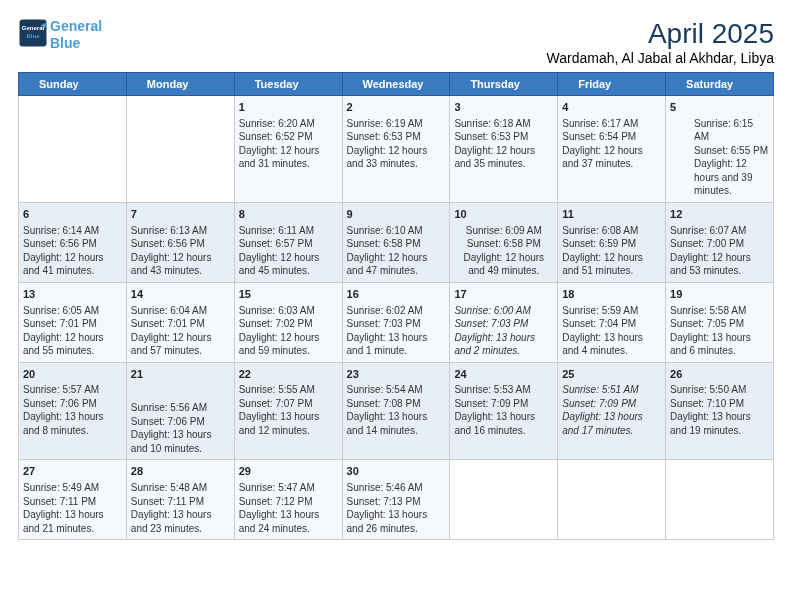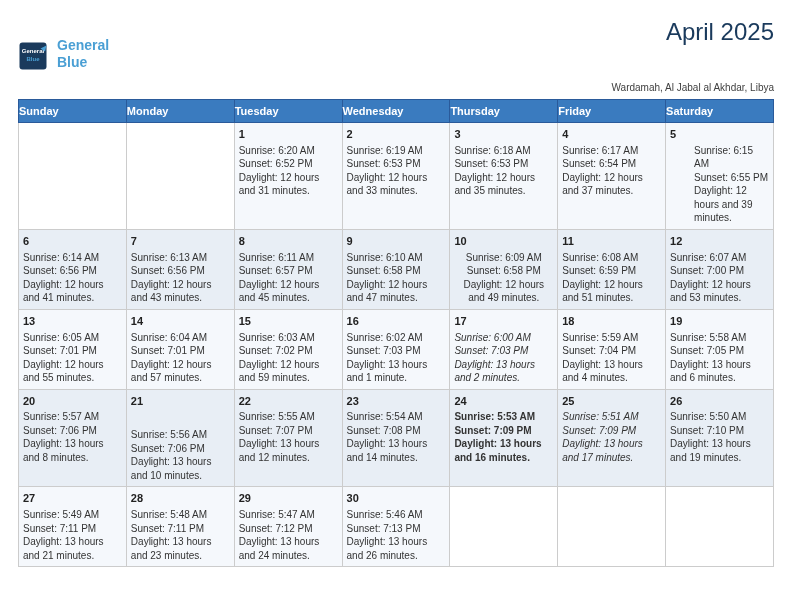--- a/index.html
+++ b/index.html
@@ -17,59 +17,57 @@
       background: #fff;
     }
     .header {
       display: flex;
       justify-content: space-between;
       align-items: flex-start;
       margin-bottom: 6px;
     }
     .logo {
       display: flex;
-      align-items: flex-end;
-      gap: 9px;
-      margin-top: 19px;
+      align-items: flex-start;
+      gap: 2px;
     }
     .logo-text {
       font-size: 14px;
       font-weight: bold;
       color: #1a3a5c;
       line-height: 1.2;
     }
     .logo-text span {
       color: #4a9fd4;
     }
     .logo-icon {
       width: 30px;
       height: 30px;
     }
     .title-block {
       text-align: right;
     }
     .main-title {
-      font-size: 24px;
+      font-size: 28px;
       color: #1a3a5c;
       font-weight: normal;
     }
     .subtitle {
-      font-size: 10px;
-      color: #404040;
-      margin-top: 36px;
+      font-size: 14px;
+      color: #000000;
     }
     table {
       width: 100%;
       border-collapse: collapse;
       font-size: 9.5px;
     }
     thead tr th {
       background: #3a7bbf;
       color: #fff;
-      padding: 5px 0;
+      padding: 5px 20px;
       text-align: left;
       font-size: 11px;
       font-weight: bold;
       border: 1px solid #2a5a9a;
     }
     tbody tr td {
       vertical-align: top;
       padding: 4px 4px;
       border: 1px solid #ccc;
       min-height: 70px;
@@ -278,21 +276,21 @@
 Daylight: 13 hours and 12 minutes.</div>
           </td>
           <td>
             <span class="day-num">23</span>
             <div class="day-info" style="white-space: pre-line;">Sunrise: 5:54 AM
 Sunset: 7:08 PM
 Daylight: 13 hours and 14 minutes.</div>
           </td>
           <td>
             <span class="day-num">24</span>
-            <div class="day-info" style="white-space: pre-line; font-weight: bold;">Sunrise: 5:53 AM
+            <div class="day-info" style="white-space: pre-line;">Sunrise: 5:53 AM
 Sunset: 7:09 PM
 Daylight: 13 hours and 16 minutes.</div>
           </td>
           <td>
             <span class="day-num">25</span>
             <div class="day-info" style="white-space: pre-line; font-style: italic;">Sunrise: 5:51 AM
 Sunset: 7:09 PM
 Daylight: 13 hours and 17 minutes.</div>
           </td>
           <td>

